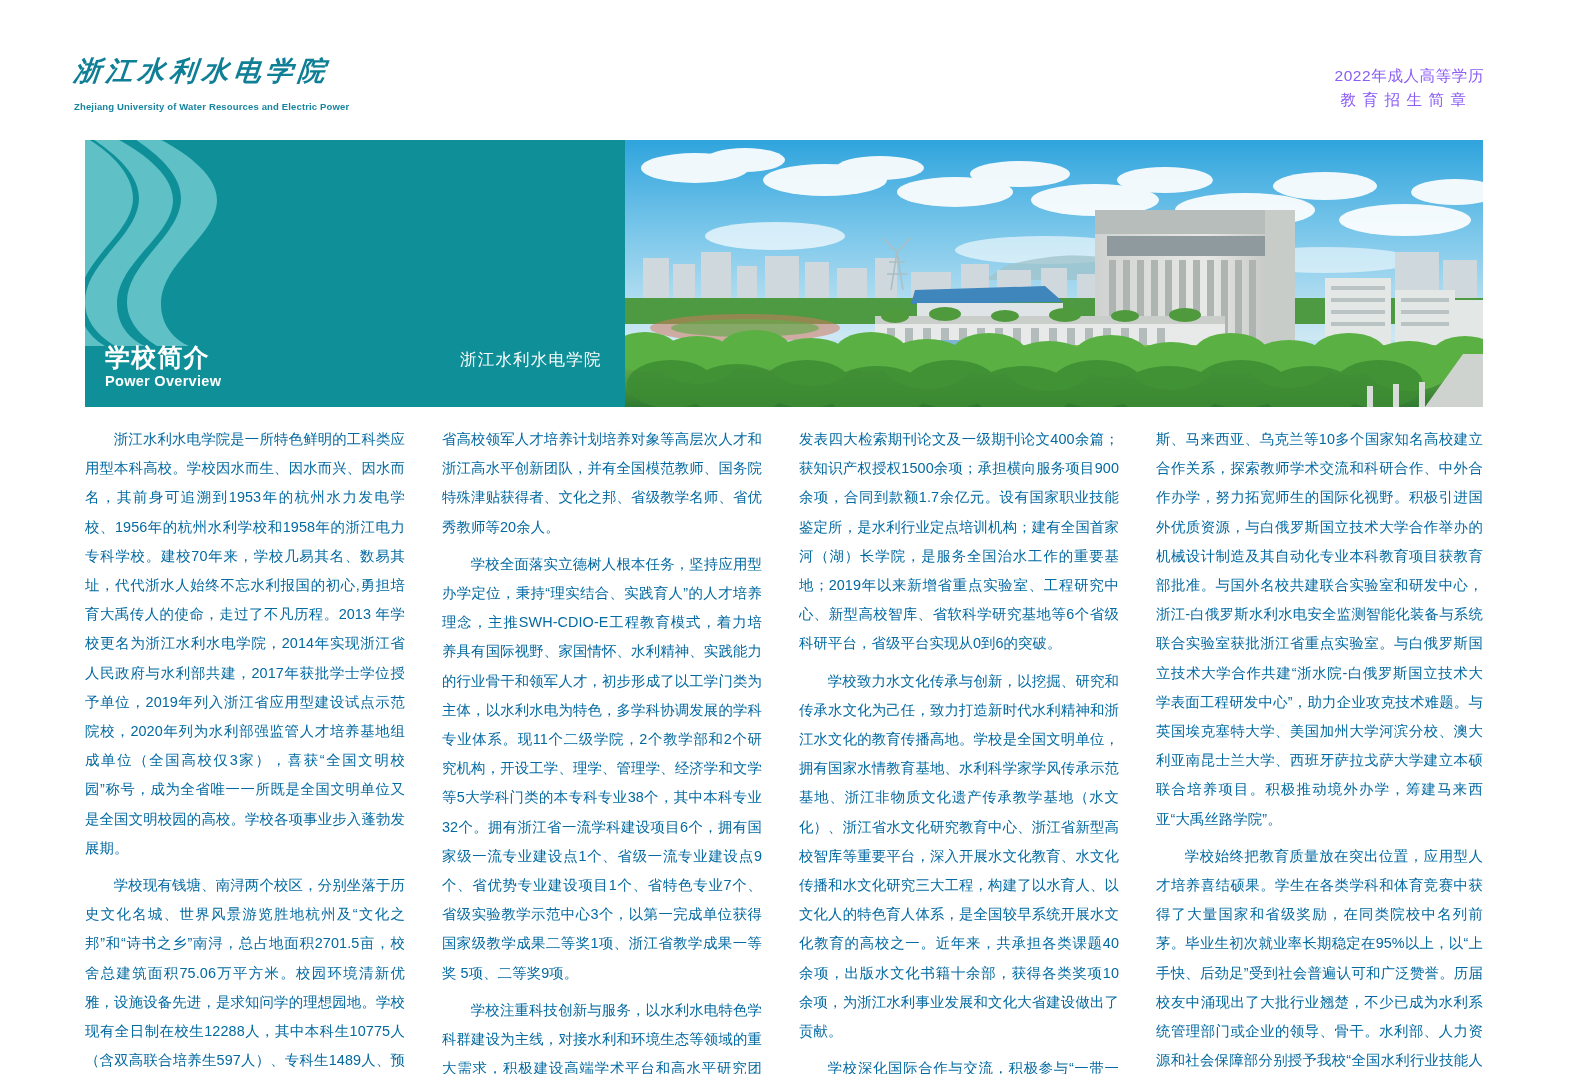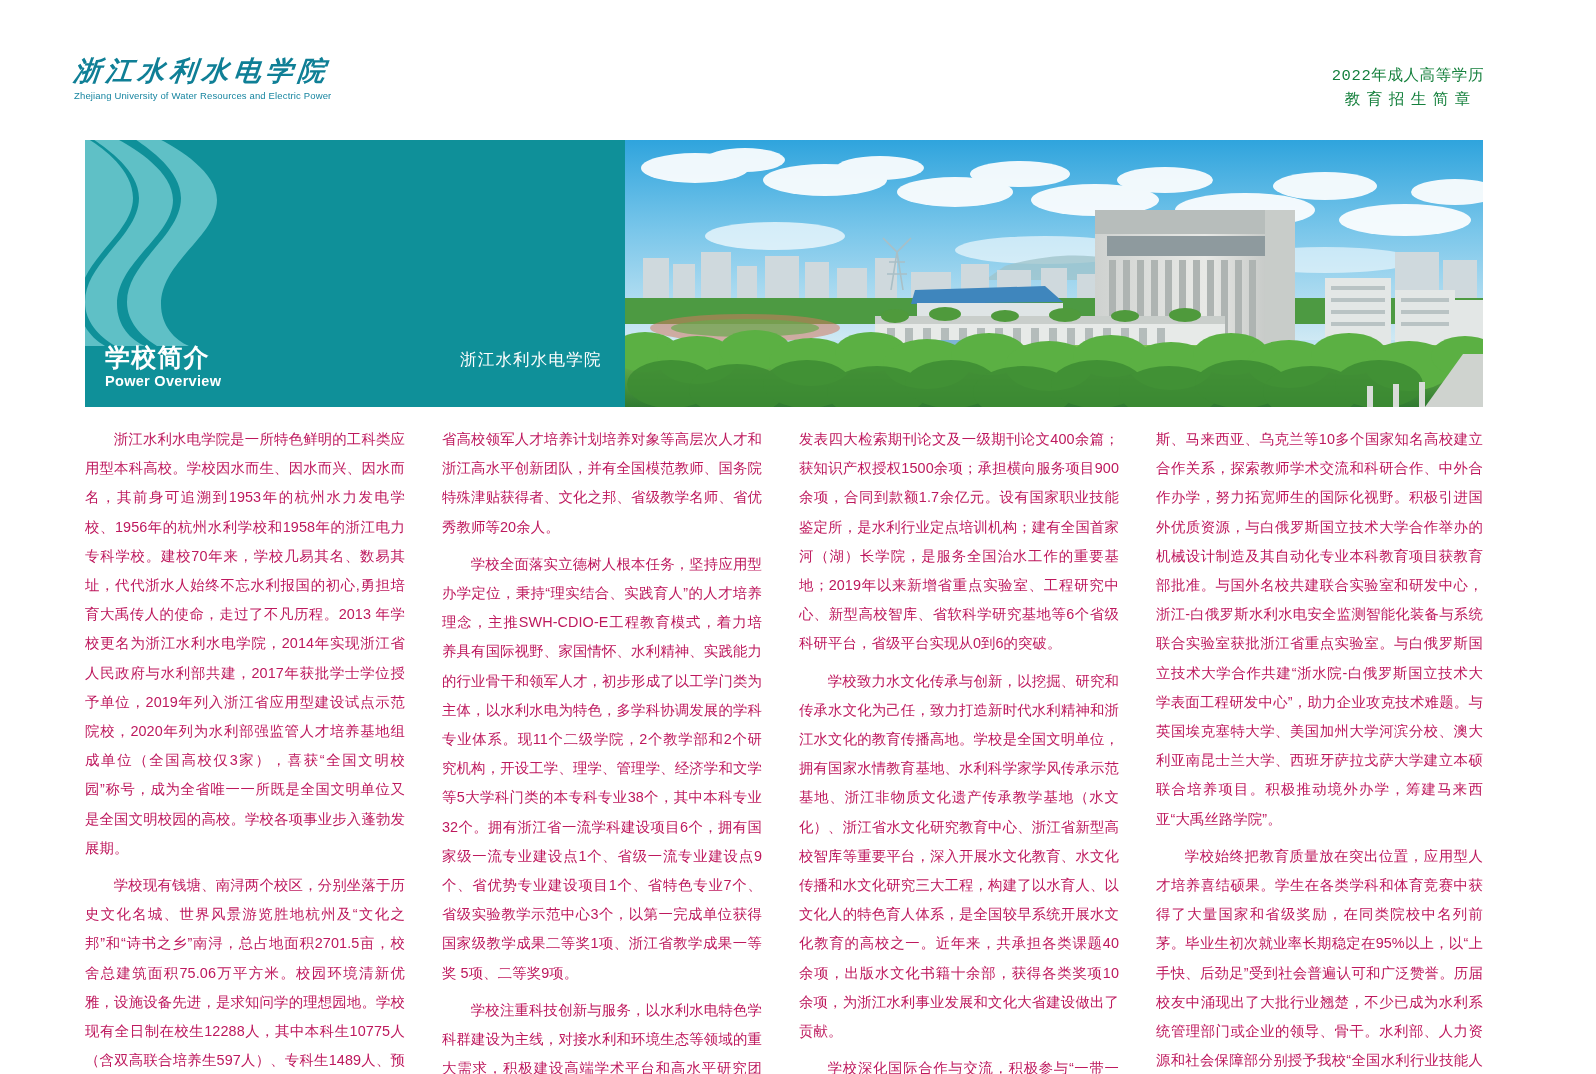--- a/index.html
+++ b/index.html
@@ -21,26 +21,26 @@
   }
   .logo-cn {
     font-family: "DejaVu Serif", "Liberation Serif", serif;
     font-size: 27px; font-weight: 700; color: #0f7f96;
     letter-spacing: 5px; line-height: 1.05;
     font-style: italic;
     transform: skewX(-6deg);
     white-space: nowrap;
   }
   .logo-en {
-    font-size: 9.5px; color: #1785a0; font-weight: 400;
-    letter-spacing: 0.15px; margin-top: 5px; white-space: nowrap;
+    font-size: 9.5px; color: #1785a0; font-weight: 700;
+    letter-spacing: 0.15px; margin-top: 16px; white-space: nowrap;
   }
   .header-right {
     position: absolute; right: 112px; top: 64px;
-    text-align: center; color: #15803d; font-family: Liberation Mono, monospace;
+    text-align: left; color: #8b5cf6;
   }
   .header-right .l1 { font-size: 15.5px; line-height: 24px; letter-spacing: 0.6px; white-space: nowrap; }
   .header-right .l2 { font-size: 15.5px; line-height: 24px; letter-spacing: 6.5px; white-space: nowrap; padding-left: 6px;}
 
   
   .hero {
     position: absolute; left: 85px; top: 140px;
     width: 1404px; height: 267px;
     display: flex;
     overflow: hidden;
@@ -81,21 +81,21 @@
     width: 1398px;
     display: flex;
     gap: 37px;
   }
   .col { width: 320px; flex: none; }
   .col:last-child { width: 327px; }
   .col p {
     font-family: "Liberation Sans", "DejaVu Sans", sans-serif;
     font-size: 14.4px;
     line-height: 29.2px;
-    color: #be185d;
+    color: #0369a1;
     text-align: justify;
     text-justify: inter-character;
     text-indent: 2em;
     word-break: break-all;
     letter-spacing: 0.1px;
   }
   .col p.noindent { text-indent: 0; }
   .col p + p { margin-top: 8px; }
 </style>
 </head>

